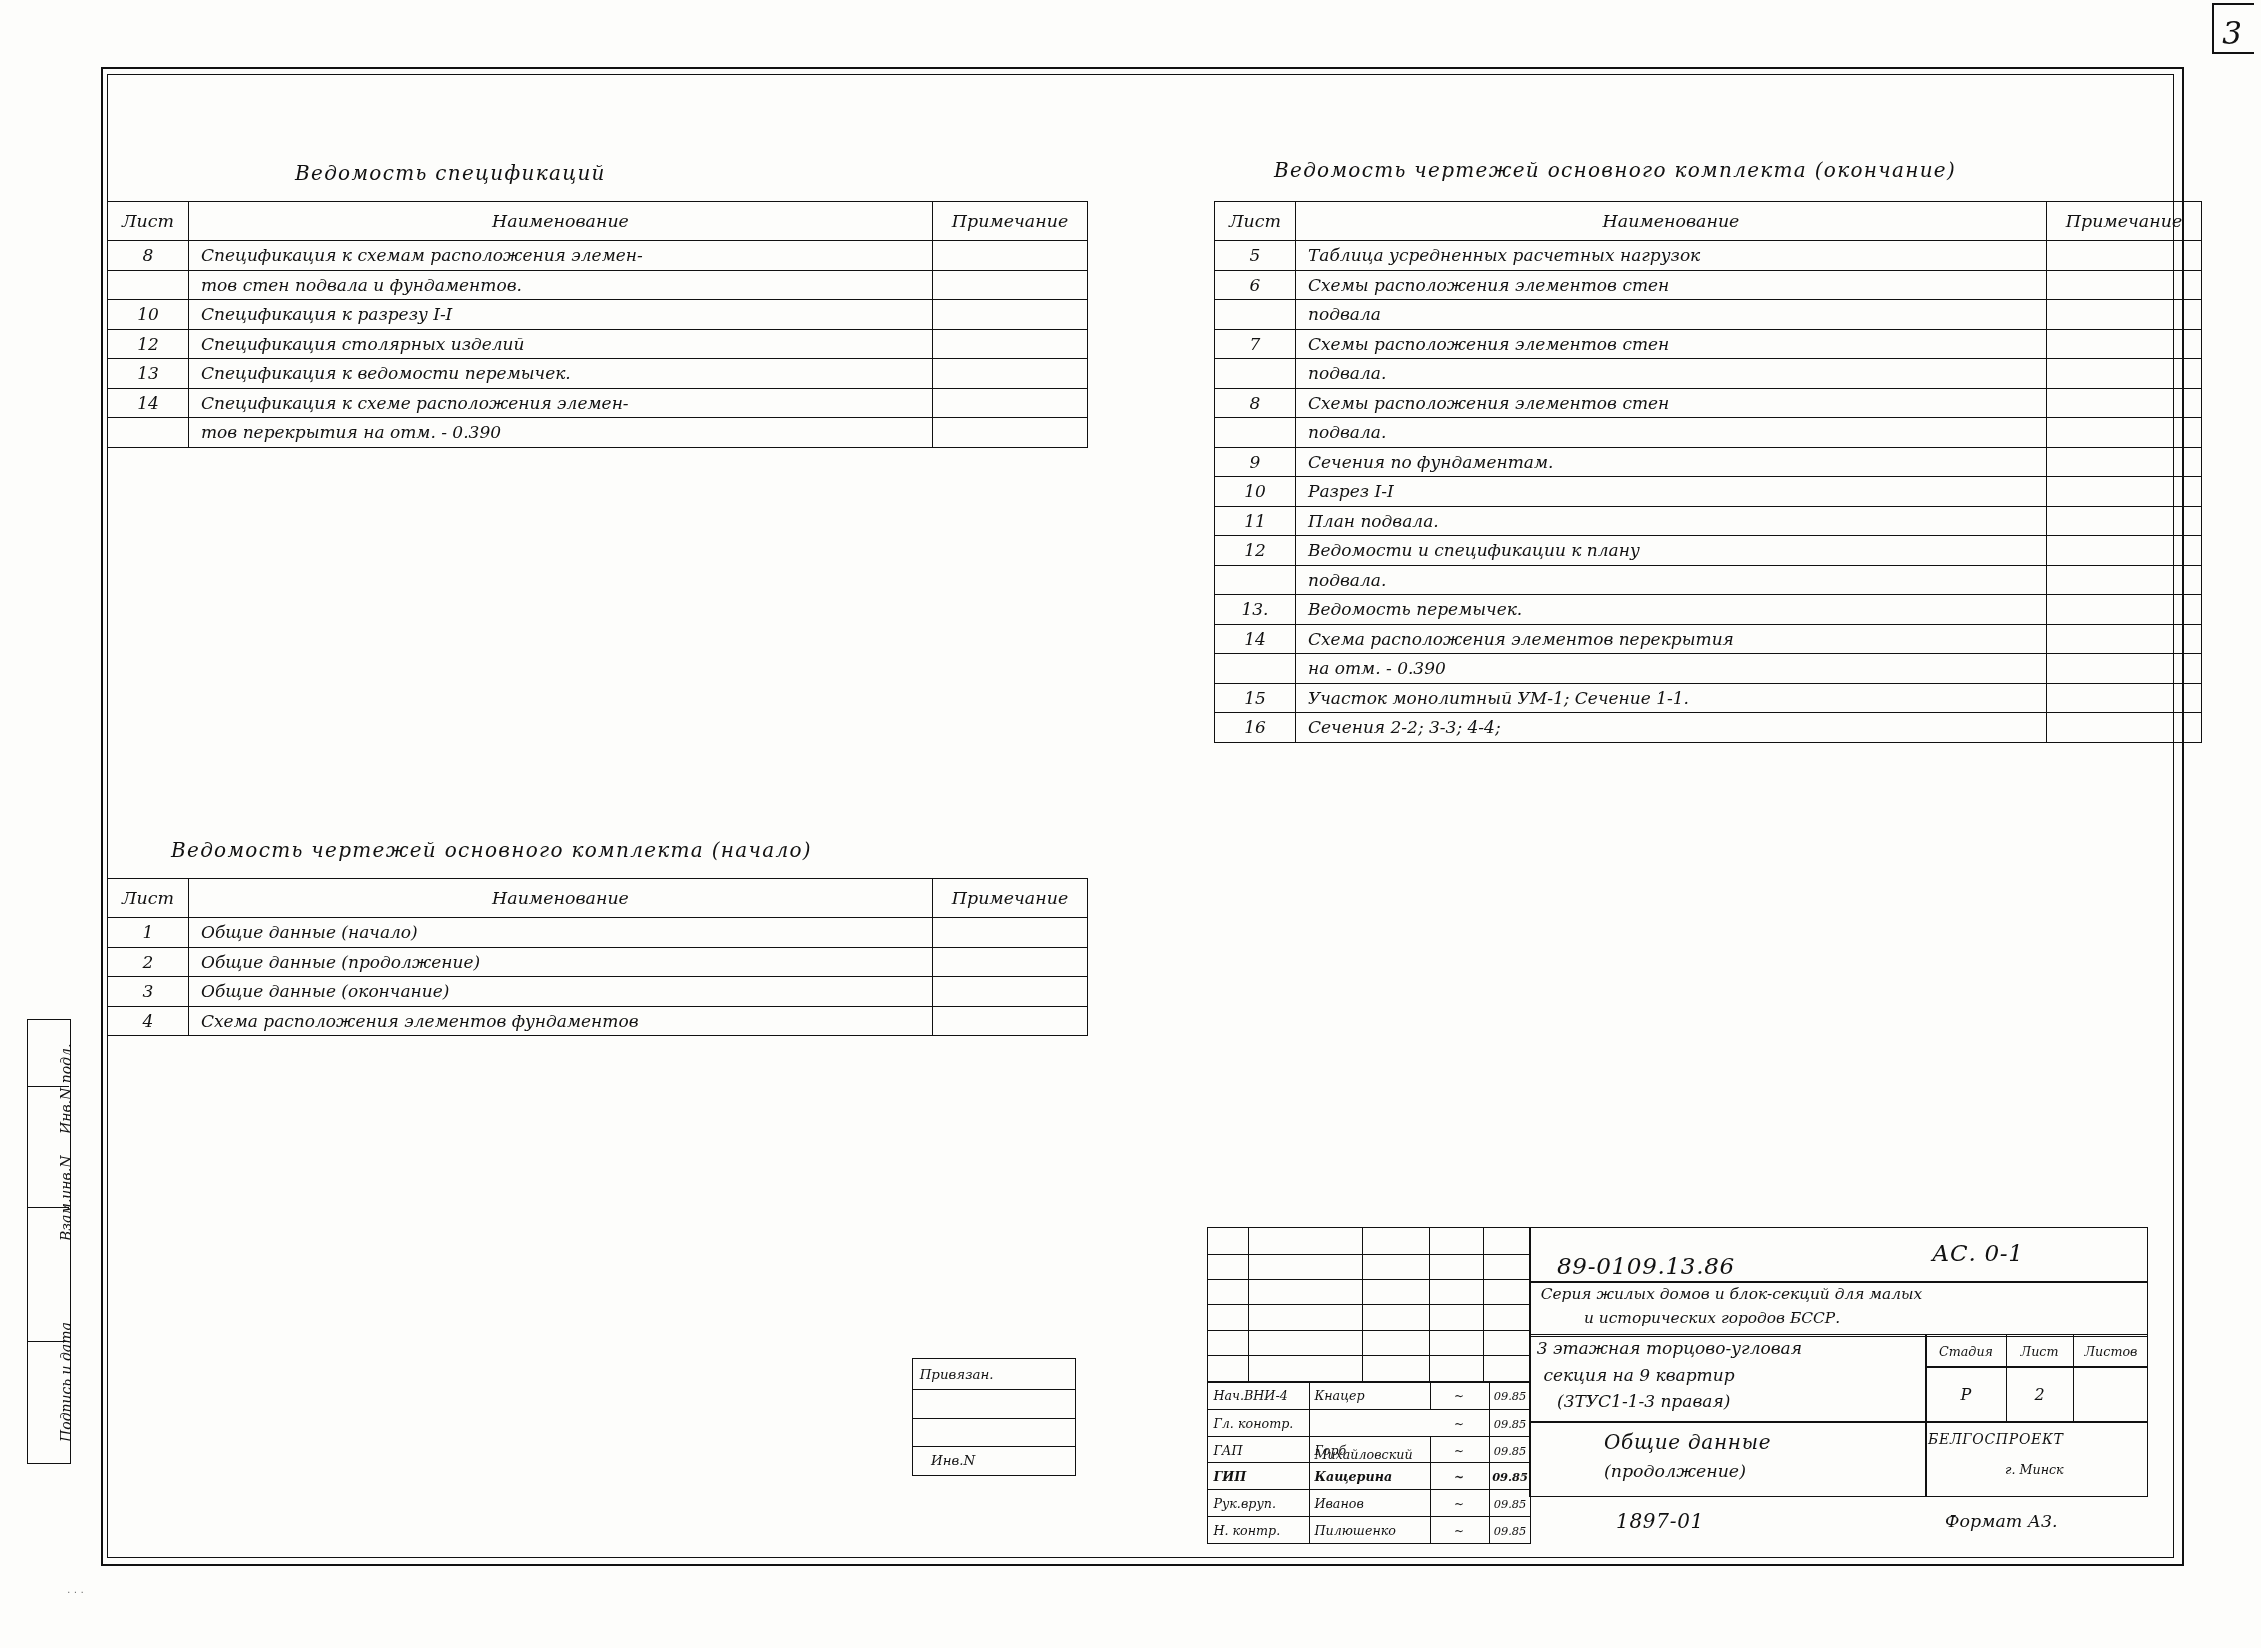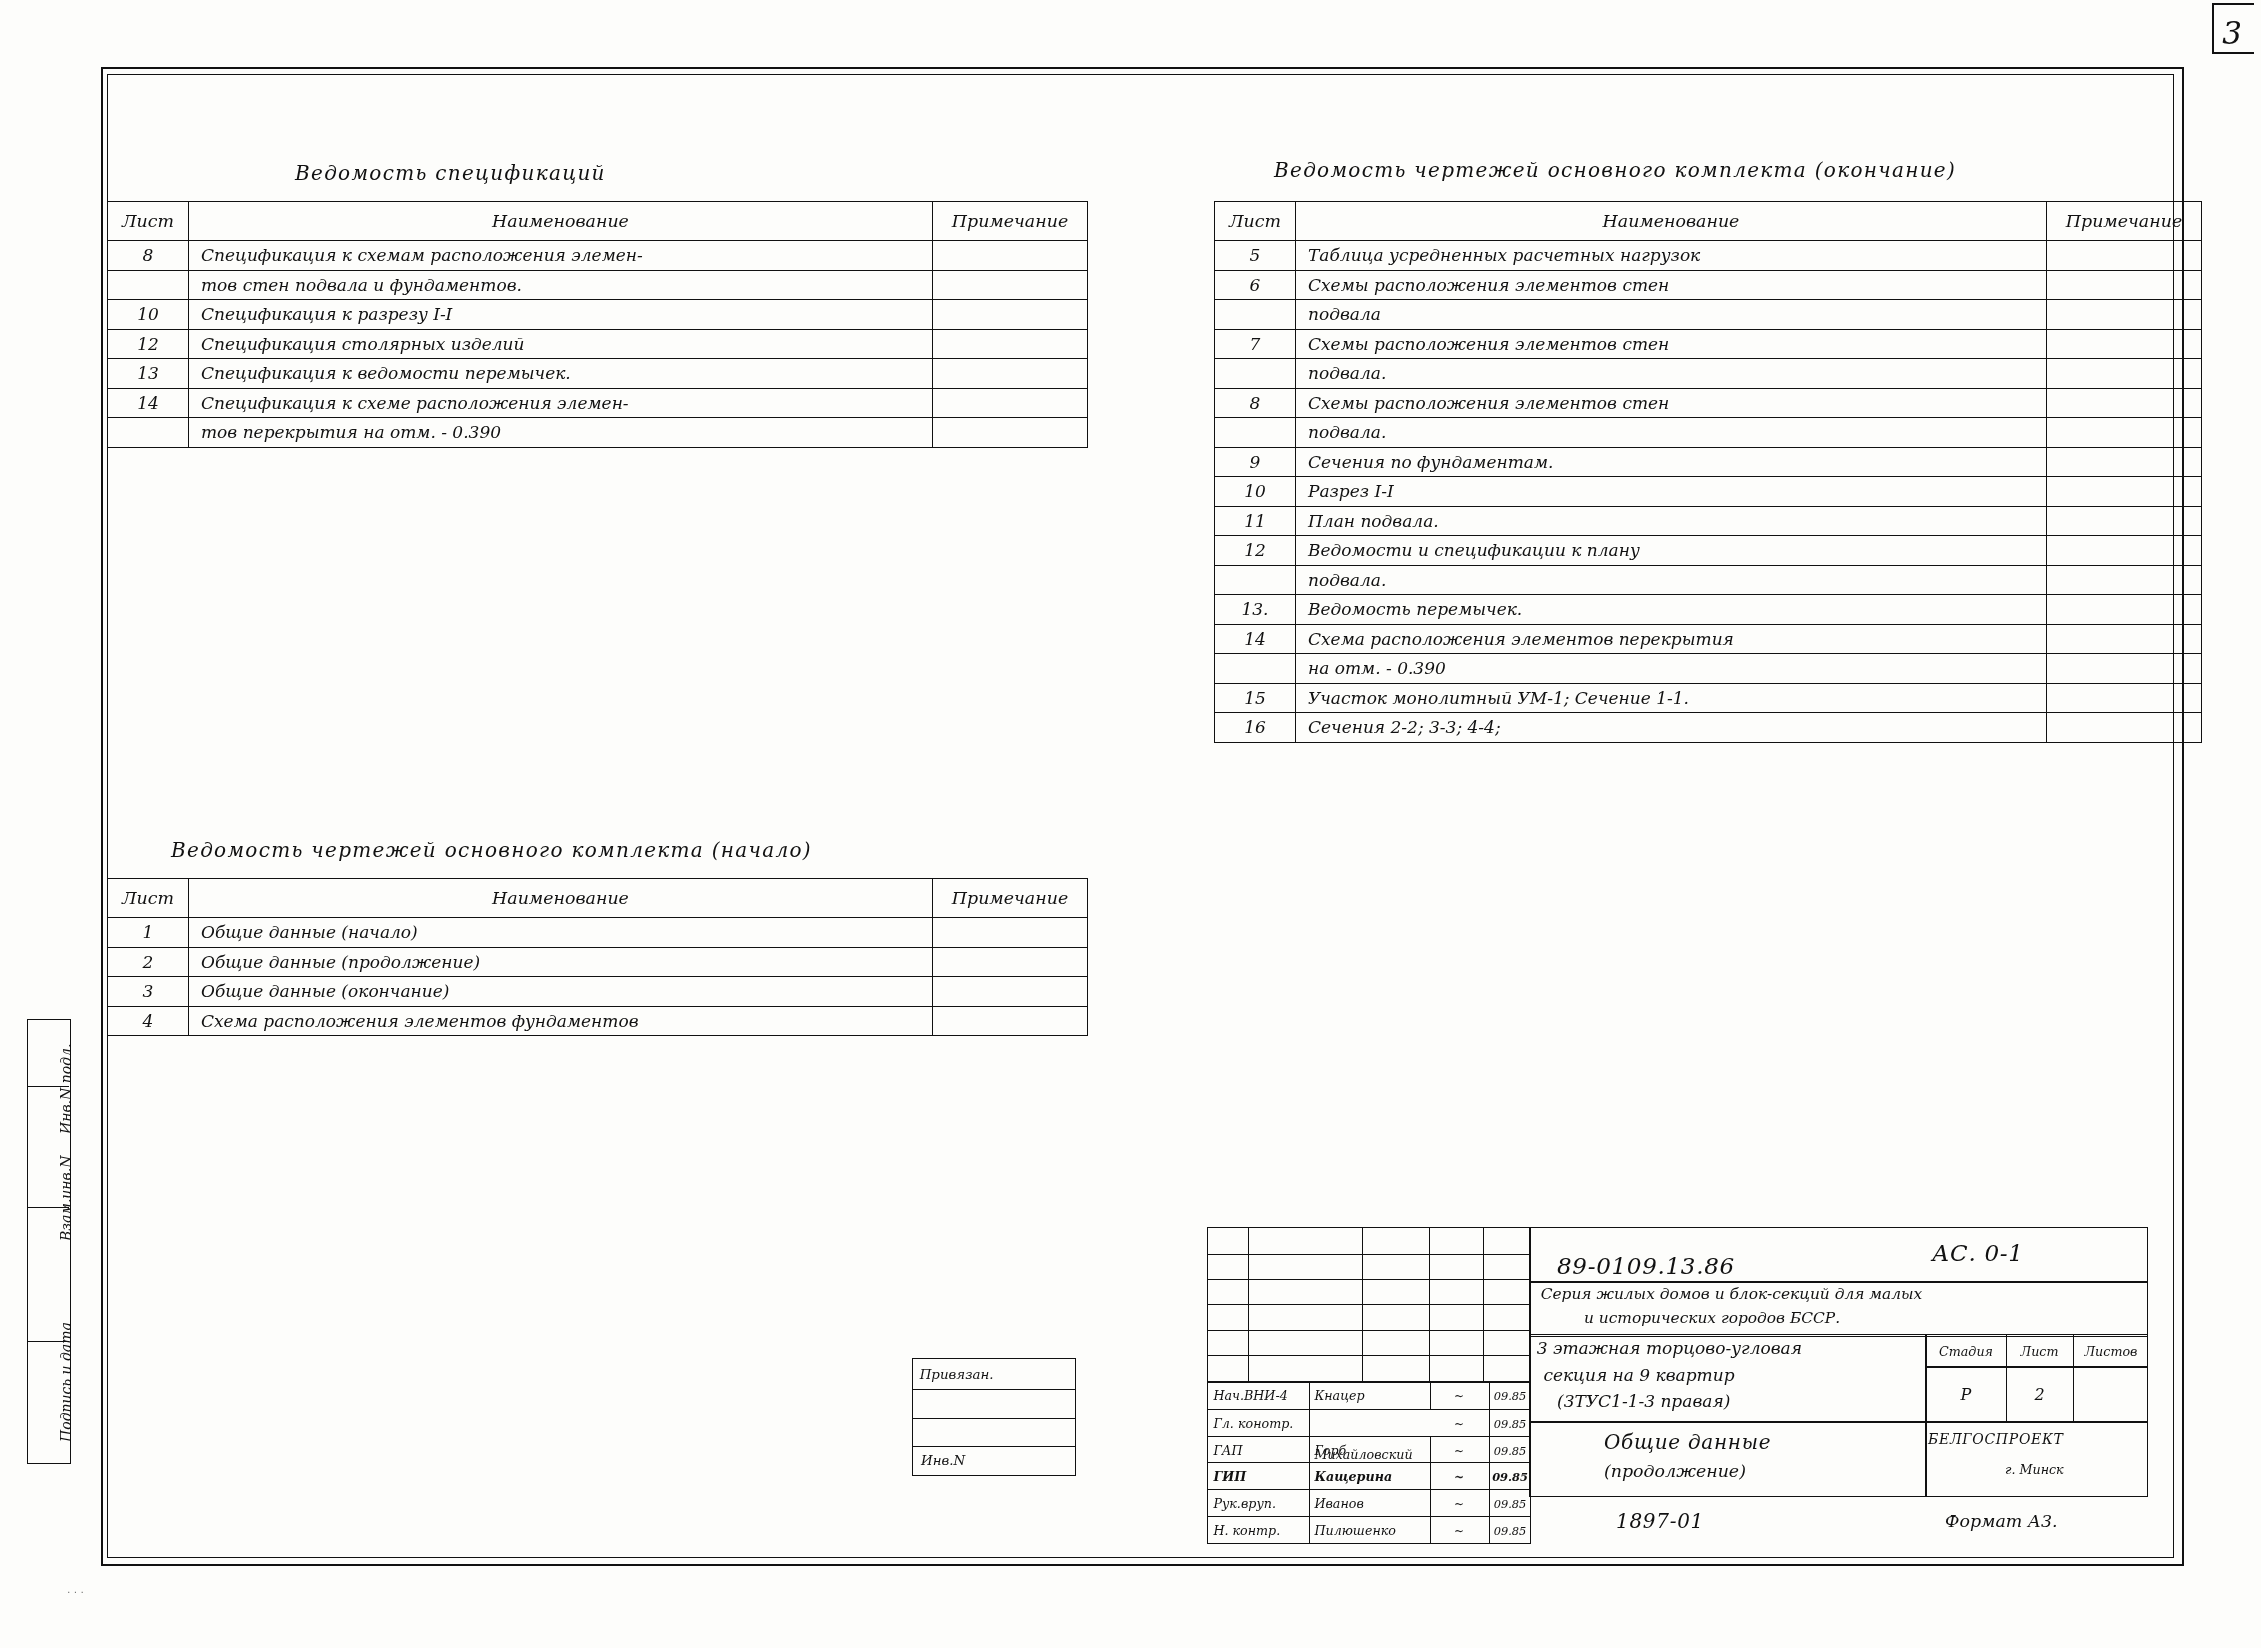--- a/index.html
+++ b/index.html
@@ -254,21 +254,21 @@
         <tr>
           <td style="width:154px;height:28px;padding-left:6.7px;">Привязан.</td>
         </tr>
     <tr>
           <td style="height:25.5px;"></td>
         </tr>
     <tr>
           <td style="height:25.5px;"></td>
         </tr>
     <tr>
-          <td style="height:25.5px;padding-left:8px;">Инв.N</td>
+          <td style="height:25.5px;padding-left:18px;">Инв.N</td>
         </tr>
   </tbody>
     </table>
 
   <div id="stamp">
 
     <div class="bx" style="left:0px;top:0px;width:322px;height:154px;">
       <div style="position:absolute;left:0;top:25.5px;width:100%;border-top:1.3px solid #111;"></div>
       <div style="position:absolute;left:0;top:51px;width:100%;border-top:1.3px solid #111;"></div>
       <div style="position:absolute;left:0;top:76px;width:100%;border-top:1.3px solid #111;"></div>

